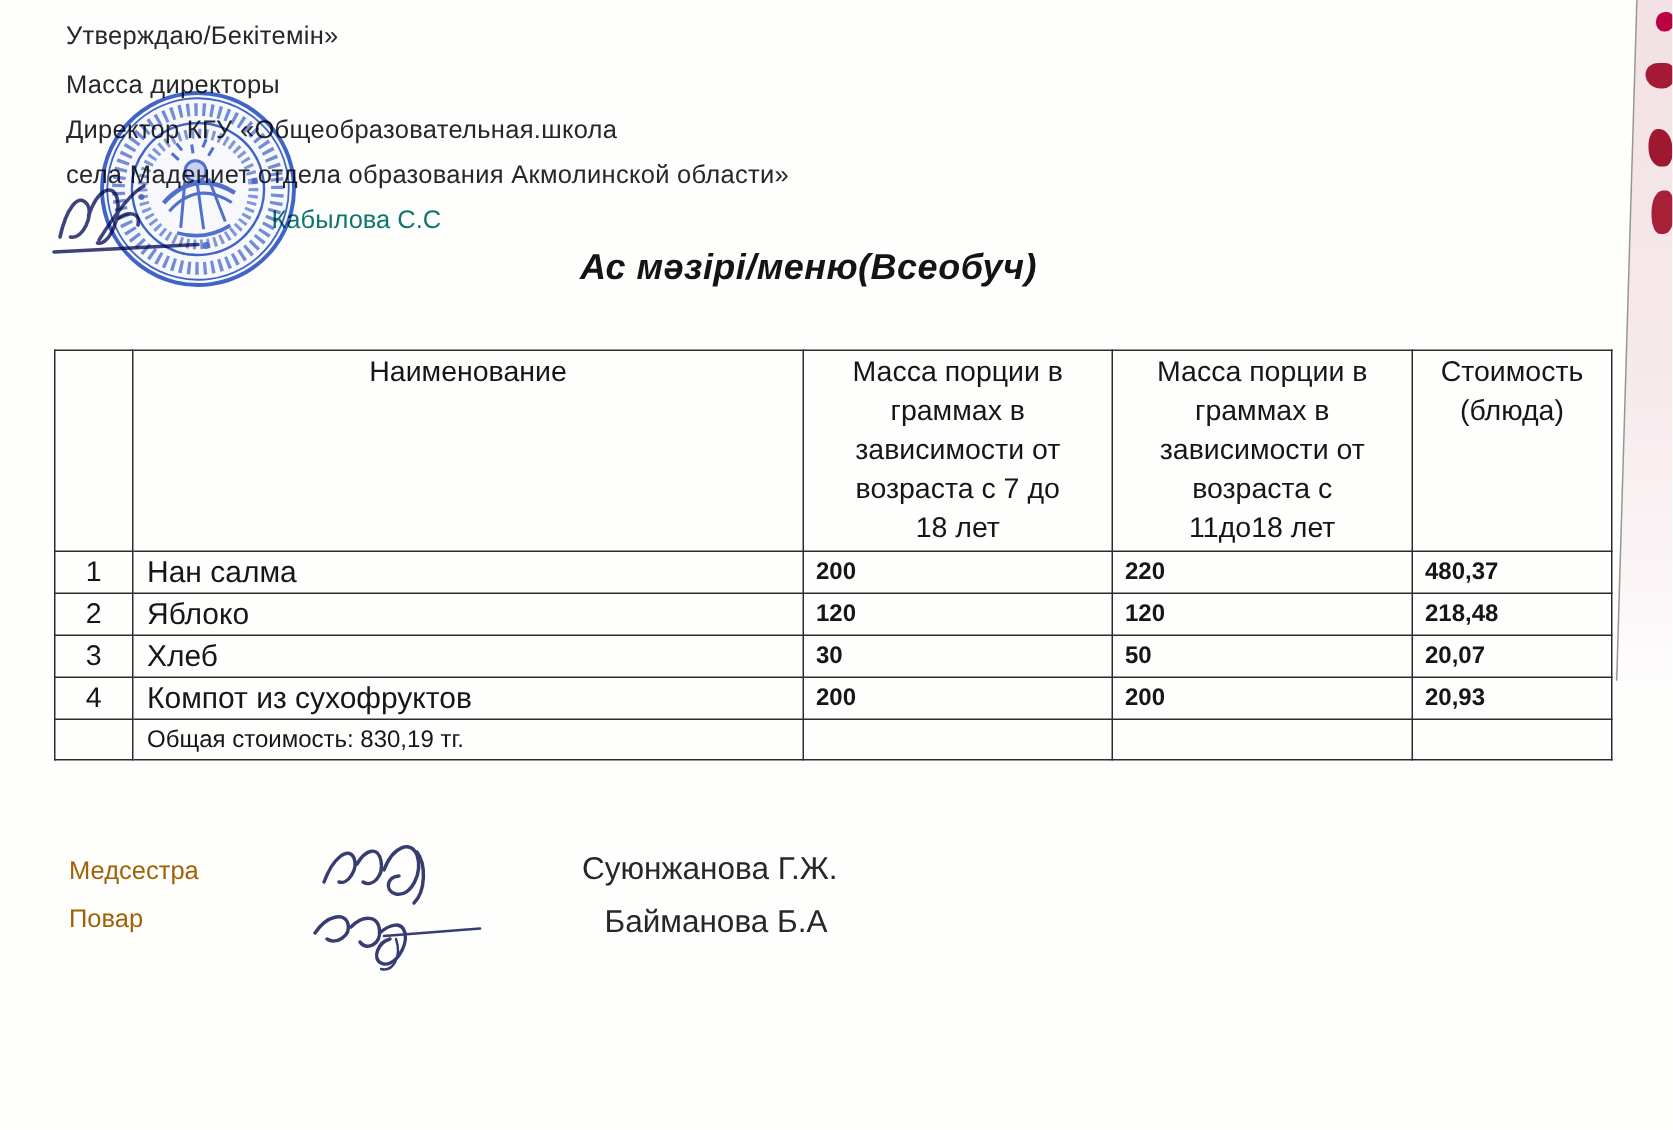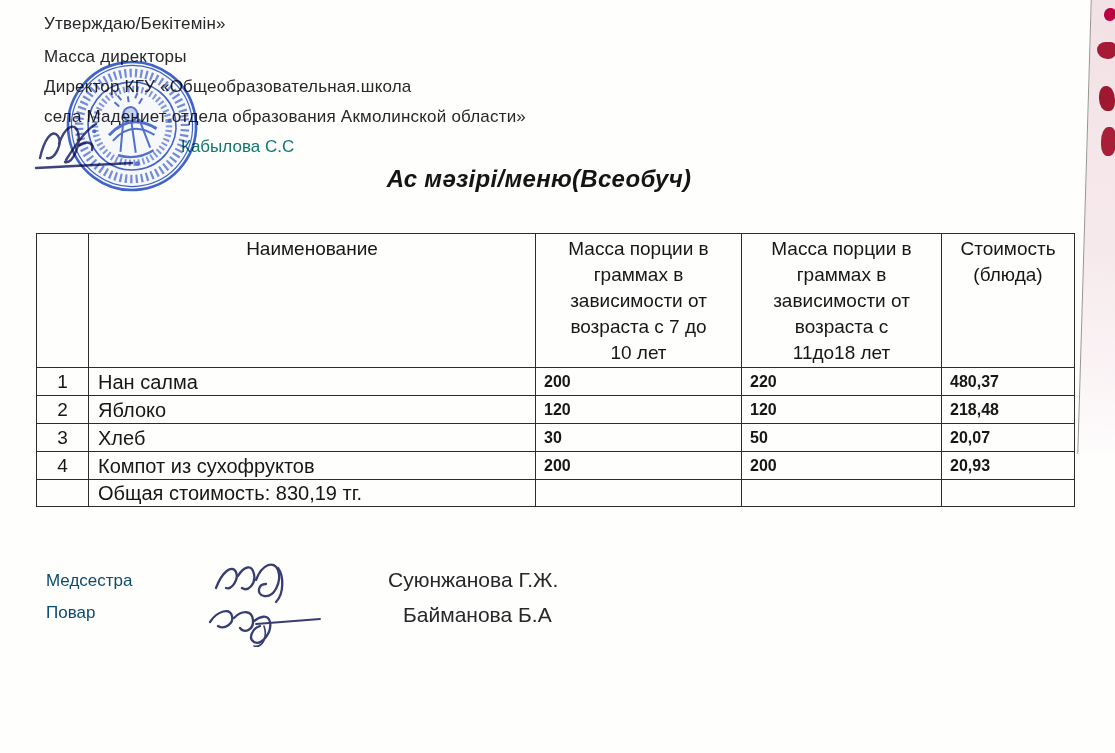--- a/index.html
+++ b/index.html
@@ -58,23 +58,23 @@
     text-align:center;font-style:italic;font-size:20px;
     line-height:26px;color:#1a1a1a;
   }
   tr.item{height:28px;}
   tr.item td{line-height:24px;}
   td.c-num{text-align:center;font-size:19px;}
   td.c-name{padding-left:9px;font-size:20px;}
   td.c-val{padding-left:8px;font-size:16px;font-weight:bold;}
   tr.totalrow{height:27px;}
   tr.totalrow td{line-height:23px;}
-  td.c-total{padding-left:9px;font-size:20px;}
-  
-  .frole{position:absolute;left:46px;font-size:17px;color:#0c4a6e;}
+  td.c-total{padding-left:9px;font-size:16px;}
+  
+  .frole{position:absolute;left:46px;font-size:17px;color:#a16207;}
   .fr1{top:571px;} .fr2{top:603px;}
   .fname{position:absolute;font-size:21px;color:#27272a;}
   .fn1{left:388px;top:568px;}
   .fn2{left:403px;top:603px;}
   .sig-foot{position:absolute;left:198px;top:550px;width:130px;height:100px;mix-blend-mode:multiply;}
   
   .edge-strip{
     position:absolute;left:1091px;top:-8px;width:70px;height:462px;
     transform:rotate(1.7deg);transform-origin:top left;
     background:linear-gradient(to bottom,#f2e1e5 0%,#f6e9ec 55%,#fcf7f8 90%,#fefdfd 100%);
@@ -144,21 +144,21 @@
       <col class="col-num">
         <col class="col-name">
         <col class="col-m1">
         <col class="col-m2">
         <col class="col-cost">
     </colgroup>
     <tbody>
       <tr class="hdr">
         <td></td>
         <td>Наименование</td>
-        <td class="hd-m1">Масса порции в граммах в зависимости от возраста с 7 до 10 лет</td>
+        <td class="hd-m1">Масса порции в граммах в зависимости от возраста с 7 до 18 лет</td>
         <td class="hd-m2">Масса порции в граммах в зависимости от возраста с 11до18 лет</td>
         <td class="hd-cost">Стоимость (блюда)</td>
       </tr>
       <tr class="item">
         <td class="c-num">1</td>
         <td class="c-name">Нан салма</td>
         <td class="c-val">200</td>
         <td class="c-val">220</td>
         <td class="c-val">480,37</td>
       </tr>

